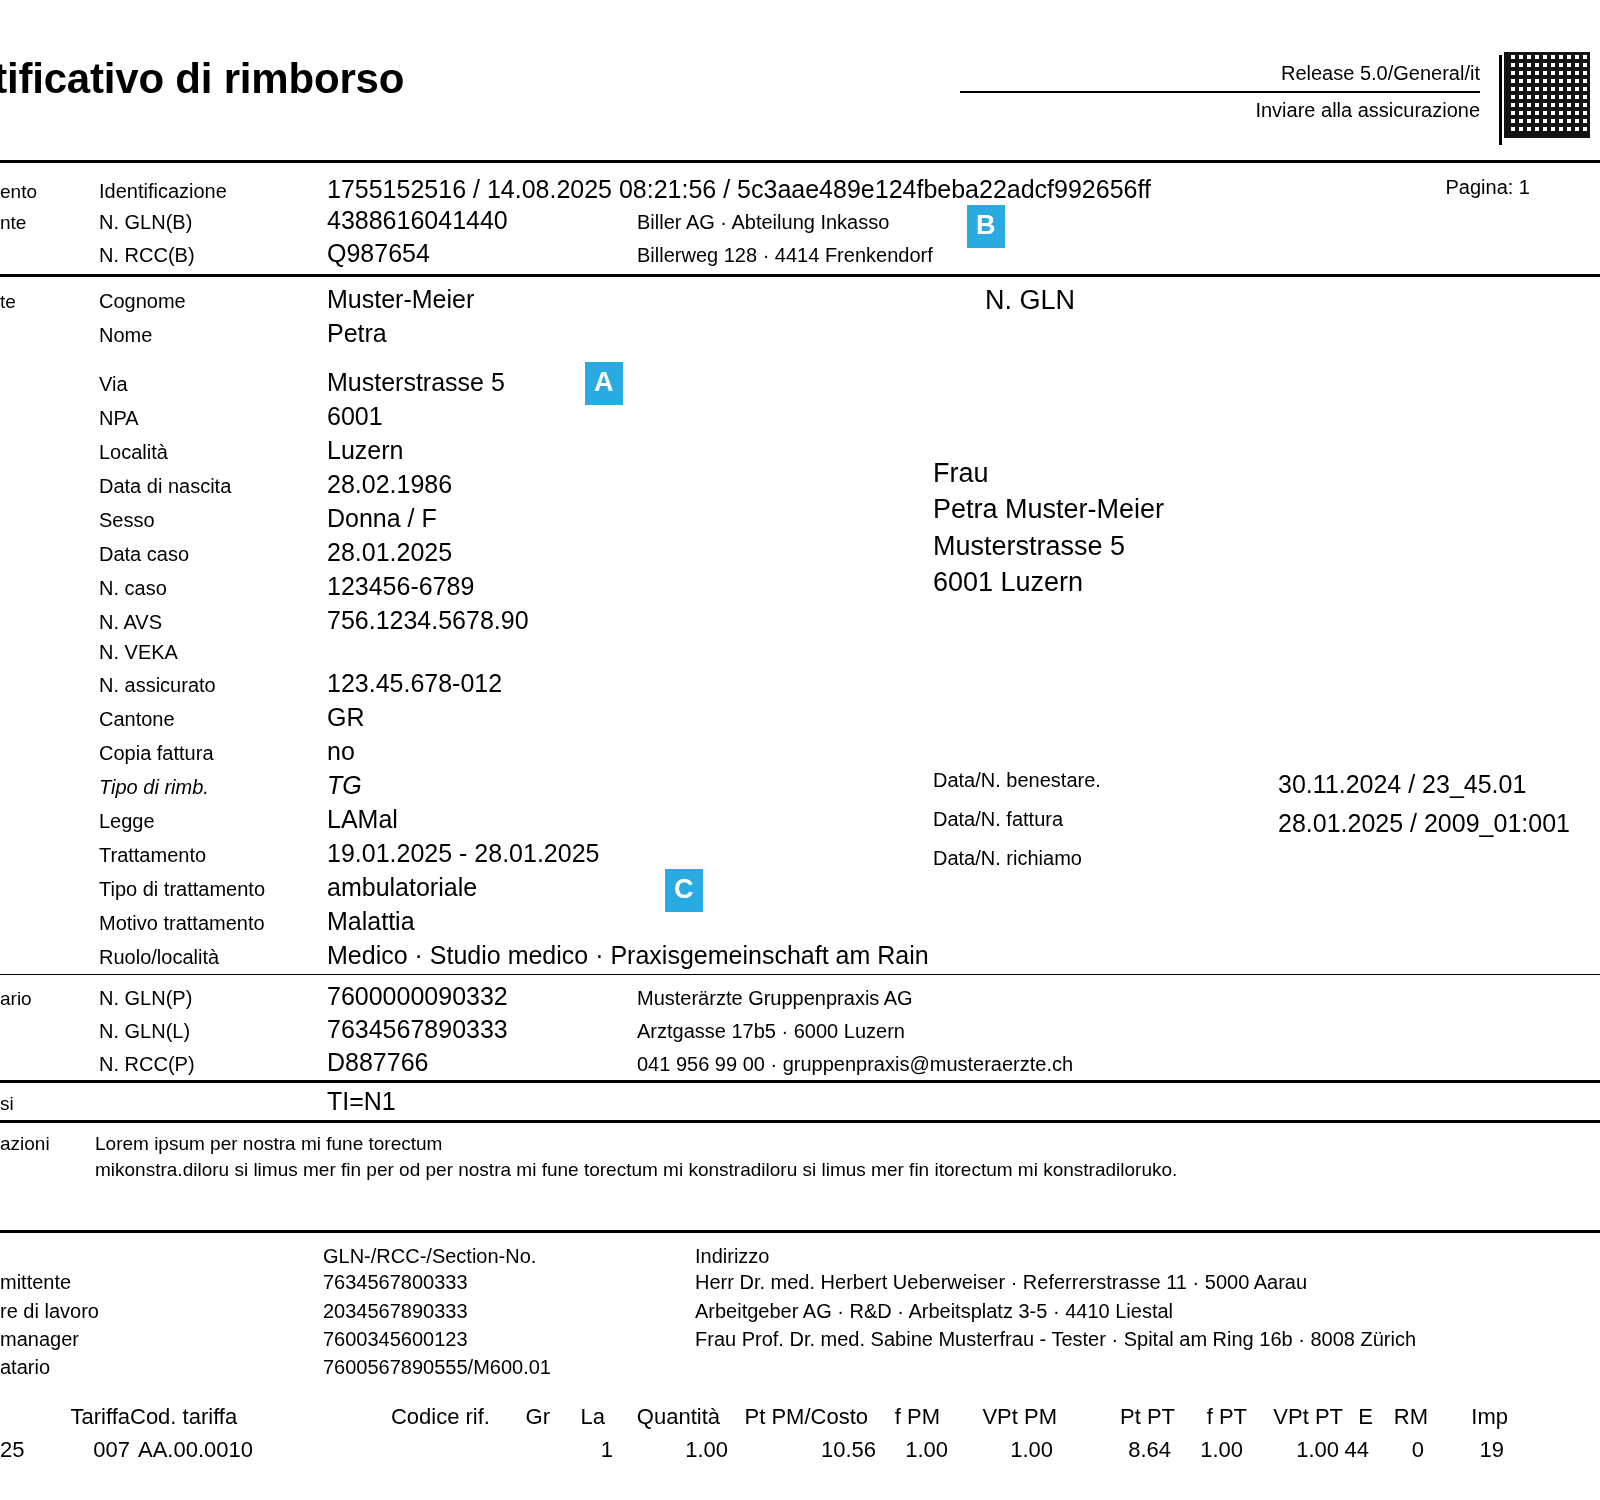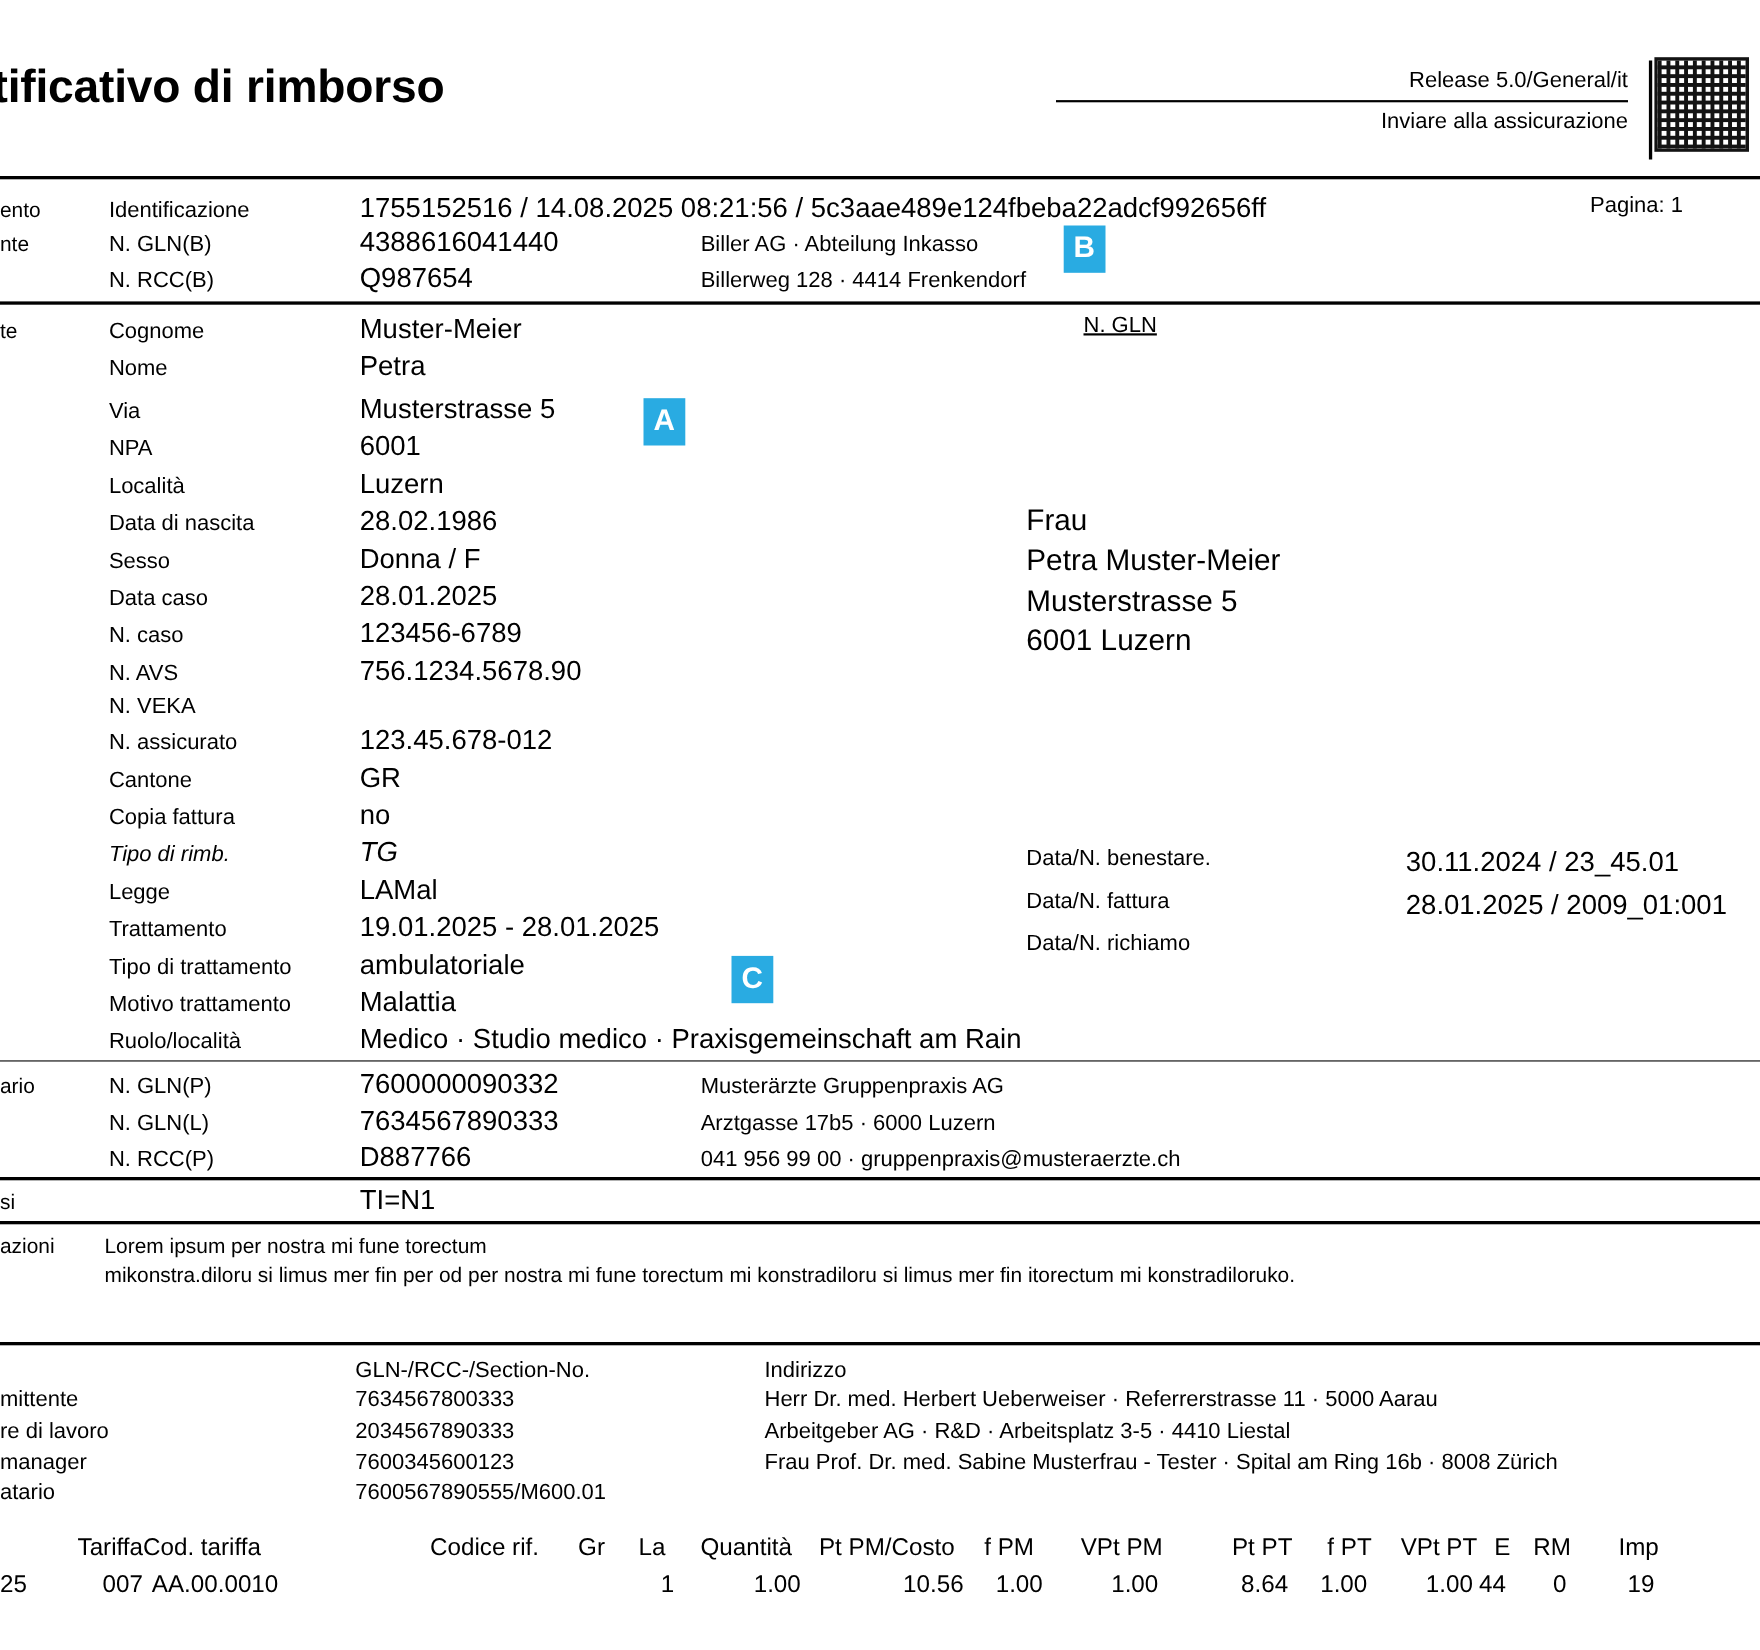--- a/index.html
+++ b/index.html
@@ -132,22 +132,21 @@
     position: absolute;
     left: 985px;
     top: 300px;
     font-size: 27px;
     line-height: 1.35;
   }
   .gln-right {
     position: absolute;
     left: 985px;
     top: 0px;
-    font-size: 20px;
-    text-decoration: underline;
+    font-size: 27px;
   }
 
   
   .right-pairs {
     position: absolute;
     left: 985px;
     font-size: 22px;
     line-height: 1.56;
   }
   .right-pairs .rp-row { display: flex; }
@@ -247,21 +246,21 @@
         <div class="row" style="margin-top: 4px;">
           <div class="col-sec">te</div>
           <div class="col-label">Cognome</div>
           <div class="col-value" style="width: 700px; flex: 0 0 700px;">Muster-Meier</div>
         </div>
         <div class="row" style="margin-top: 9px;">
           <div class="col-sec"></div>
           <div class="col-label">Nome</div>
           <div class="col-value" style="width: 700px; flex: 0 0 700px;">Petra</div>
         </div>
-        <div class="row" style="margin-top: 14px;">
+        <div class="row" style="margin-top: 24px;">
           <div class="col-sec"></div>
           <div class="col-label">Via</div>
           <div class="col-value" style="width: 700px; flex: 0 0 700px;">Musterstrasse 5</div>
         </div>
         <div class="row" style="margin-top: 9px;">
           <div class="col-sec"></div>
           <div class="col-label">NPA</div>
           <div class="col-value" style="width: 700px; flex: 0 0 700px;">6001</div>
         </div>
         <div class="row" style="margin-top: 9px;">

